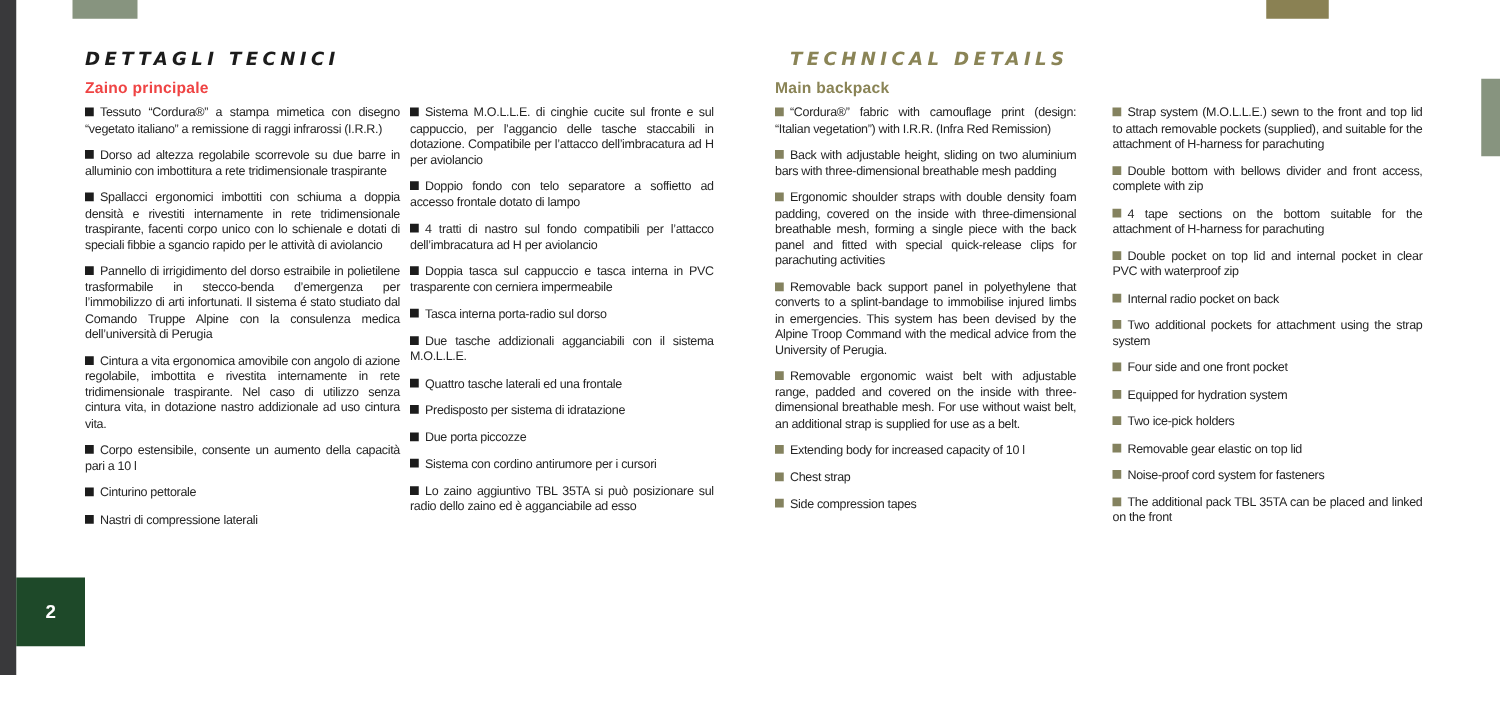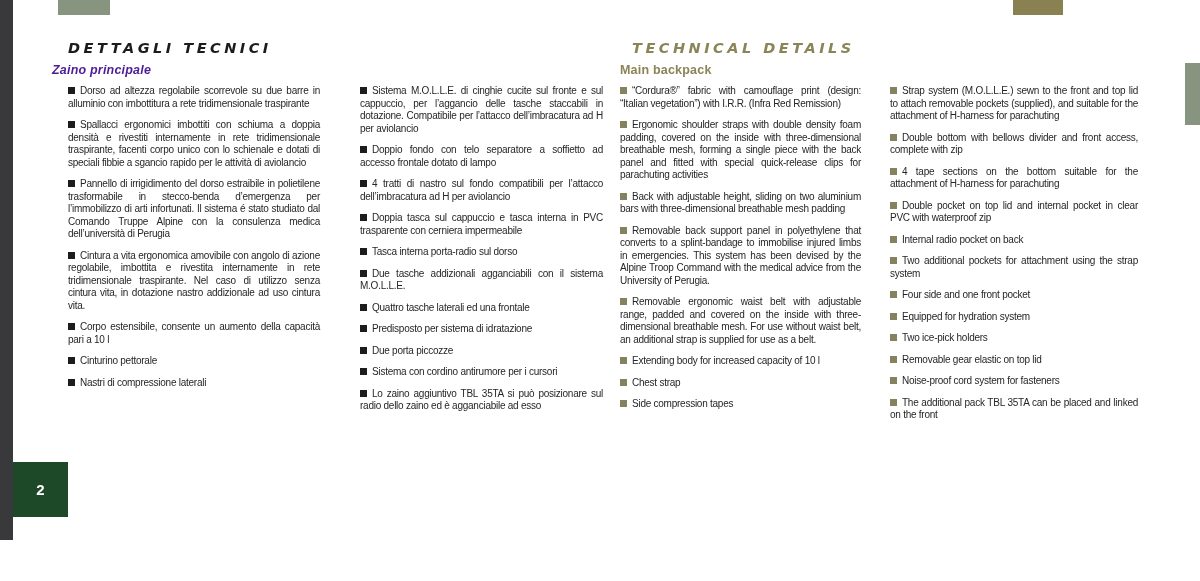--- a/index.html
+++ b/index.html
@@ -32,27 +32,27 @@
     font-size:14.5px; letter-spacing:3.5px;
     white-space:nowrap;
   }
   .techno-title.it { left:68px;  color:#1c1c1c; }
   .techno-title.en { left:632px; color:#8a8456; }
   .sub-title {
     position:absolute; top:63px;
     font-size:12.5px; font-weight:bold; letter-spacing:0.2px;
     white-space:nowrap;
   }
-  .sub-title.it { left:52px;  color:#4c1d95;font-style:italic; }
+  .sub-title.it { left:68px;  color:#ef4444; }
   .sub-title.en { left:620px; color:#8a8456;text-align:right; }
 
   
   .col { position:absolute; top:85px; }
   .col.c1 { left:68px;  width:252px; }
-  .col.c2 { left:360px; width:243px; }
+  .col.c2 { left:328px; width:243px; }
   .col.c3 { left:620px; width:241px; }
   .col.c4 { left:890px; width:248px; }
   .bullet {
     font-size:10px; line-height:12.5px; letter-spacing:-0.25px;
     text-align:justify; margin-bottom:9px; color:#262626;
   }
   .sq {
     display:inline-block; width:7px; height:7px;
     background:#1c1c1c; margin-right:5px;
     position:relative; top:0px;
@@ -71,20 +71,21 @@
   <div class="bottom-line"></div>
 
   <div class="techno-title it">DETTAGLI TECNICI</div>
   <div class="sub-title it">Zaino principale</div>
 
   <div class="techno-title en">TECHNICAL DETAILS</div>
   <div class="sub-title en">Main backpack</div>
 
   <div class="col c1 it">
 
+      <p class="bullet"><span class="sq"></span><span class="txt">Tessuto “Cordura®” a stampa mimetica con disegno “vegetato italiano” a remissione di raggi infrarossi (I.R.R.)</span></p>
 
       <p class="bullet"><span class="sq"></span><span class="txt">Dorso ad altezza regolabile scorrevole su due barre in alluminio con imbottitura a rete tridimensionale traspirante</span></p>
 
       <p class="bullet"><span class="sq"></span><span class="txt">Spallacci ergonomici imbottiti con schiuma a doppia densità e rivestiti internamente in rete tridimensionale traspirante, facenti corpo unico con lo schienale e dotati di speciali fibbie a sgancio rapido per le attività di aviolancio</span></p>
 
       <p class="bullet"><span class="sq"></span><span class="txt">Pannello di irrigidimento del dorso estraibile in polietilene trasformabile in stecco-benda d’emergenza per l’immobilizzo di arti infortunati. Il sistema é stato studiato dal Comando Truppe Alpine con la consulenza medica dell’università di Perugia</span></p>
 
       <p class="bullet"><span class="sq"></span><span class="txt">Cintura a vita ergonomica amovibile con angolo di azione regolabile, imbottita e rivestita internamente in rete tridimensionale traspirante. Nel caso di utilizzo senza cintura vita, in dotazione nastro addizionale ad uso cintura vita.</span></p>
 
       <p class="bullet"><span class="sq"></span><span class="txt">Corpo estensibile, consente un aumento della capacità pari a 10 l</span></p>
@@ -117,23 +118,23 @@
 
       <p class="bullet"><span class="sq"></span><span class="txt">Sistema con cordino antirumore per i cursori</span></p>
 
       <p class="bullet"><span class="sq"></span><span class="txt">Lo zaino aggiuntivo TBL 35TA si può posizionare sul radio dello zaino ed è agganciabile ad esso</span></p>
     </div>
 
   <div class="col c3 en">
 
       <p class="bullet"><span class="sq"></span><span class="txt">“Cordura®” fabric with camouflage print (design: “Italian vegetation”) with I.R.R. (Infra Red Remission)</span></p>
 
+      <p class="bullet"><span class="sq"></span><span class="txt">Back with adjustable height, sliding on two aluminium bars with three-dimensional breathable mesh padding</span></p>
+
       <p class="bullet"><span class="sq"></span><span class="txt">Ergonomic shoulder straps with double density foam padding, covered on the inside with three-dimensional breathable mesh, forming a single piece with the back panel and fitted with special quick-release clips for parachuting activities</span></p>
-
-      <p class="bullet"><span class="sq"></span><span class="txt">Back with adjustable height, sliding on two aluminium bars with three-dimensional breathable mesh padding</span></p>
 
       <p class="bullet"><span class="sq"></span><span class="txt">Removable back support panel in polyethylene that converts to a splint-bandage to immobilise injured limbs in emergencies. This system has been devised by the Alpine Troop Command with the medical advice from the University of Perugia.</span></p>
 
       <p class="bullet"><span class="sq"></span><span class="txt">Removable ergonomic waist belt with adjustable range, padded and covered on the inside with three-dimensional breathable mesh. For use without waist belt, an additional strap is supplied for use as a belt.</span></p>
 
       <p class="bullet"><span class="sq"></span><span class="txt">Extending body for increased capacity of 10 l</span></p>
 
       <p class="bullet"><span class="sq"></span><span class="txt">Chest strap</span></p>
 
       <p class="bullet"><span class="sq"></span><span class="txt">Side compression tapes</span></p>

